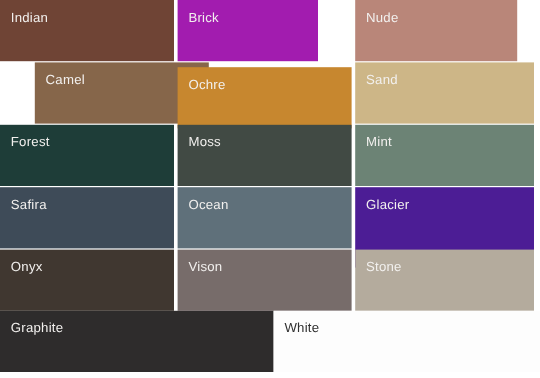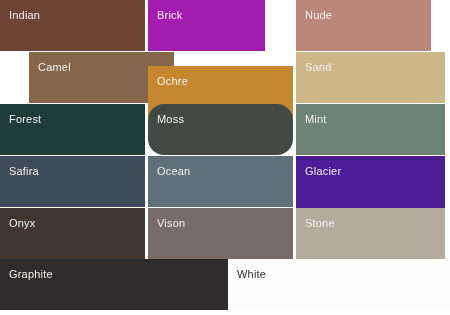--- a/index.html
+++ b/index.html
@@ -48,30 +48,30 @@
     </div>
     <div class="swatch" style="background: #a21caf; left: 148px; top: 0px; width: 117px; height: 51px;">
       <span class="swatch-label label-light">Brick</span>
     </div>
     <div class="swatch" style="background: rgb(185, 134, 121); left: 296px; top: 0px; width: 135px; height: 51px;">
       <span class="swatch-label label-light">Nude</span>
     </div>
     <div class="swatch" style="background: rgb(134, 102, 74); left: 0px; top: 52px; width: 145px; height: 51px; margin-left: 29px;">
       <span class="swatch-label label-light">Camel</span>
     </div>
-    <div class="swatch" style="background: rgb(199, 135, 47); left: 148px; top: 66px; width: 145px; height: 51px;">
+    <div class="swatch" style="background: rgb(199, 135, 47); left: 148px; top: 56px; width: 145px; height: 51px;">
       <span class="swatch-label label-light">Ochre</span>
     </div>
     <div class="swatch" style="background: rgb(30, 61, 56); left: 0px; top: 104px; width: 145px; height: 51px;">
       <span class="swatch-label label-light">Forest</span>
     </div>
     <div class="swatch" style="background: rgb(205, 182, 135); left: 296px; top: 52px; width: 149px; height: 51px;">
       <span class="swatch-label label-light">Sand</span>
     </div>
-    <div class="swatch" style="background: rgb(65, 74, 68); left: 148px; top: 104px; width: 145px; height: 51px; border-radius: 16px;">
+    <div class="swatch" style="background: rgb(65, 74, 68); left: 148px; top: 104px; width: 145px; height: 51px;">
       <span class="swatch-label label-light">Moss</span>
     </div>
     <div class="swatch" style="background: rgb(108, 131, 117); left: 296px; top: 104px; width: 149px; height: 51px;">
       <span class="swatch-label label-light">Mint</span>
     </div>
     <div class="swatch" style="background: rgb(62, 75, 88); left: 0px; top: 156px; width: 145px; height: 51px; padding-left: 43px;">
       <span class="swatch-label label-light">Safira</span>
     </div>
     <div class="swatch" style="background: rgb(95, 112, 122); left: 148px; top: 156px; width: 145px; height: 51px; padding-left: 12px;">
       <span class="swatch-label label-light">Ocean</span>

